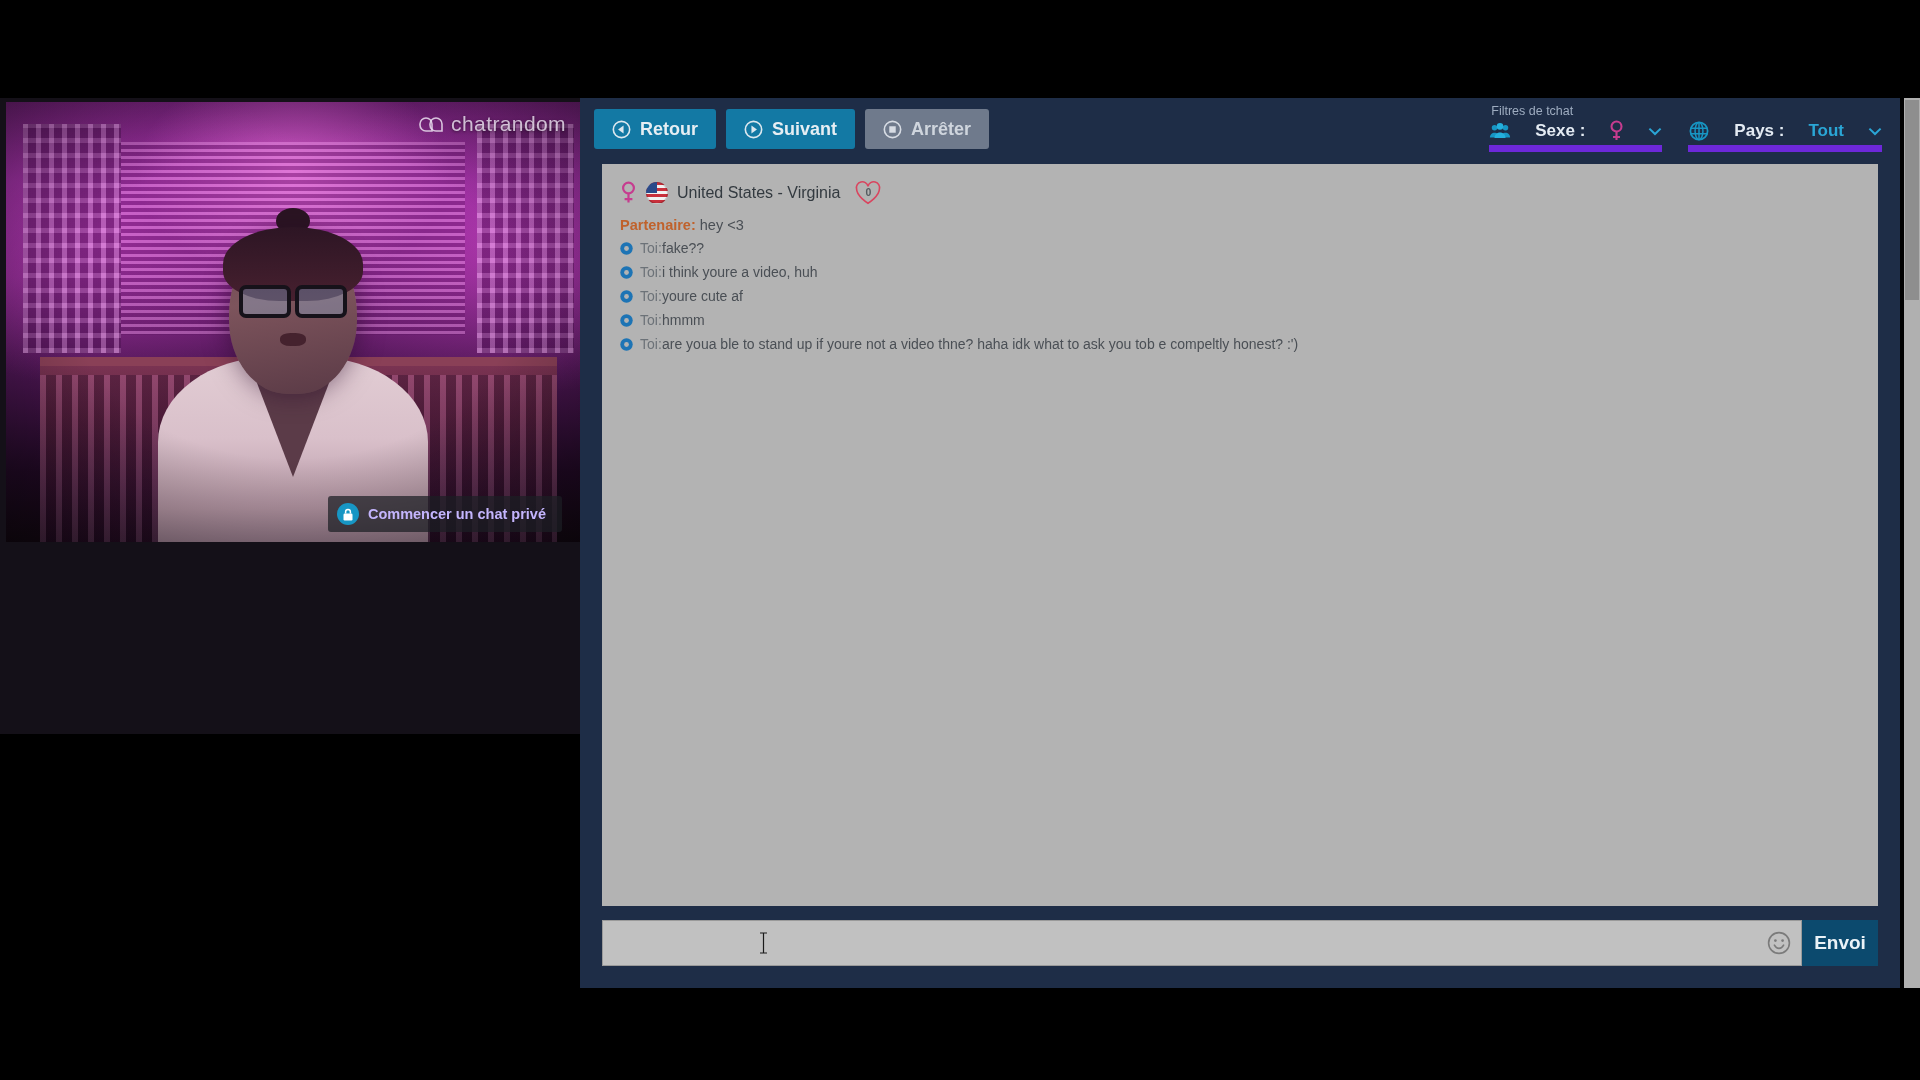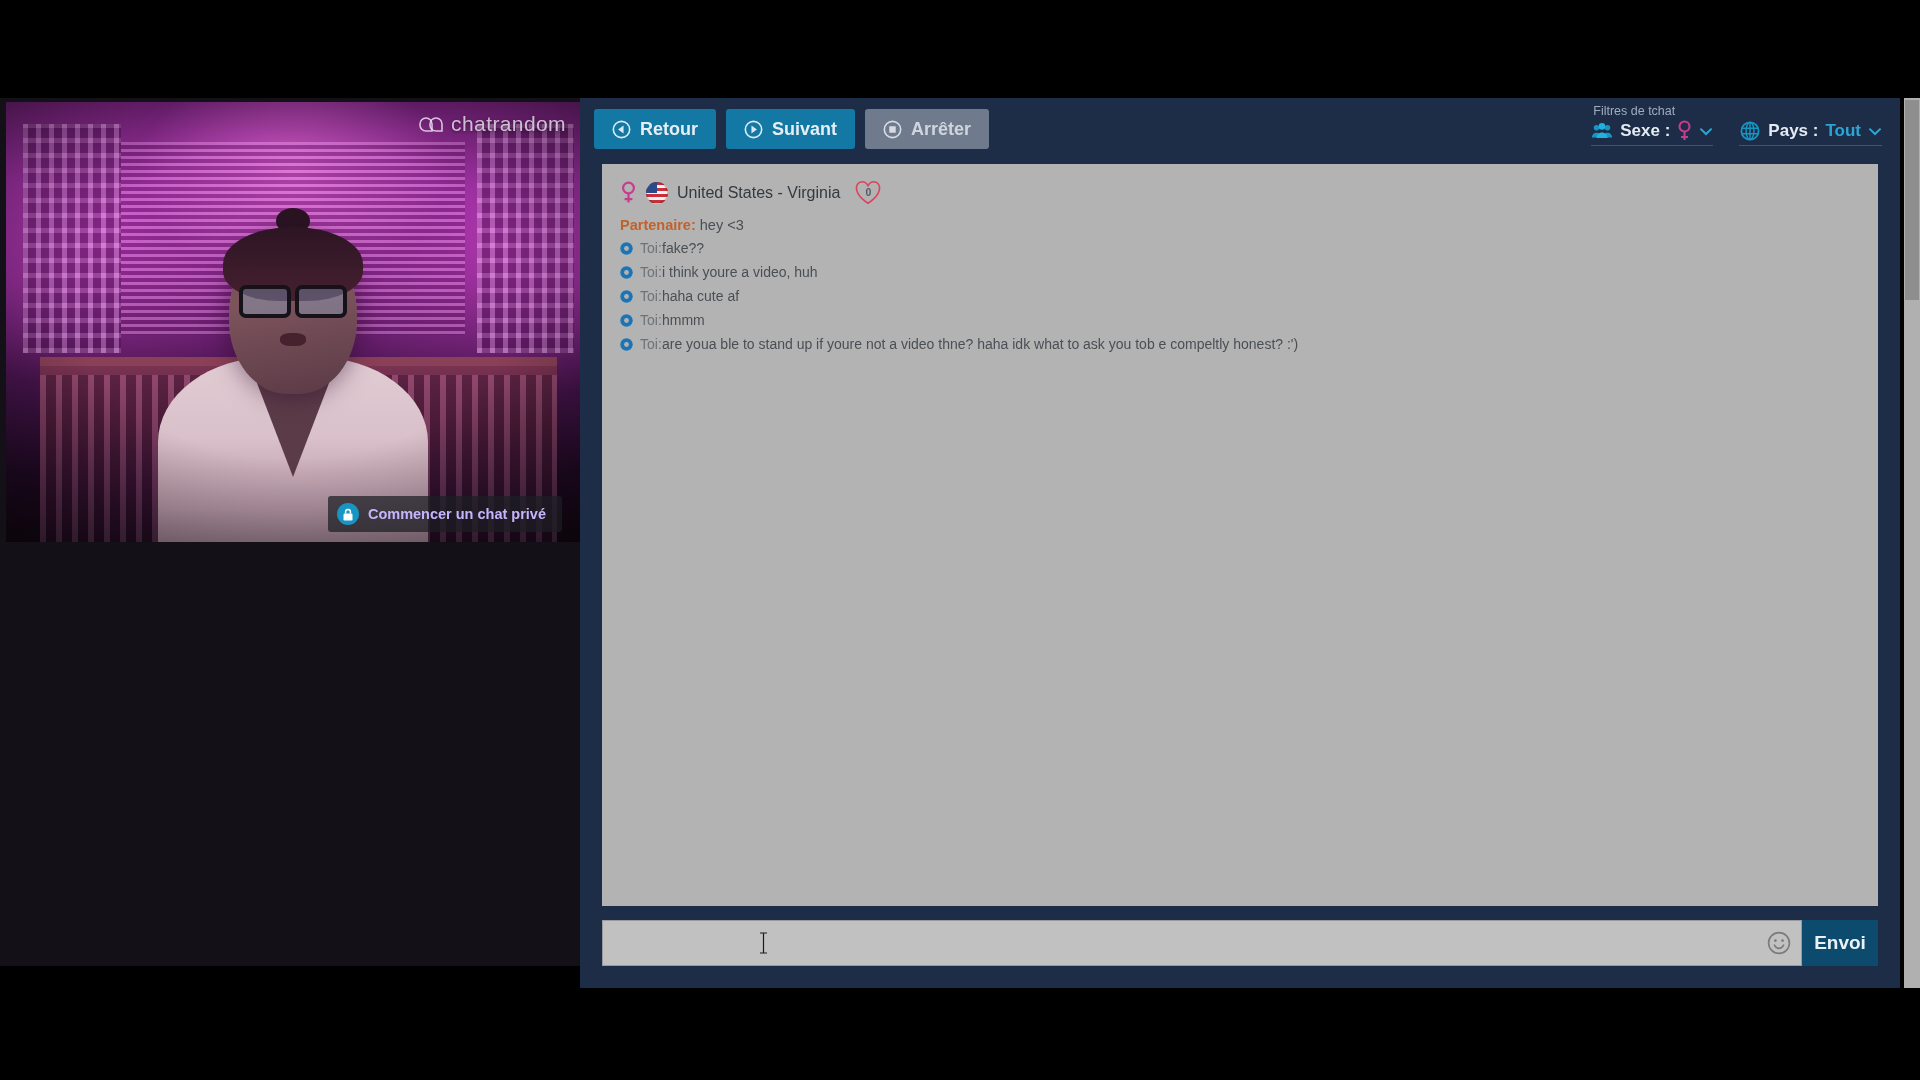--- a/index.html
+++ b/index.html
@@ -22,21 +22,21 @@
     background: #000;
   }
   .letterbox-bottom {
     position: absolute; left: 0; top: 988px; width: 1920px; height: 92px;
     background: #000;
   }
 
   
   .video-col {
     position: absolute; left: 0; top: 98px;
-    width: 580px; height: 868px;
+    width: 580px; height: 636px;
     background: #141018;
     overflow: hidden;
   }
   .video-stage {
     position: absolute; left: 6px; top: 4px;
     width: 574px; height: 440px;
     overflow: hidden;
     background: #2a0f33;
   }
   
@@ -182,22 +182,22 @@
   .tb-btn.disabled { background: #6f7a8c; color: #cfd5dd; cursor: default; }
   .tb-ico { width: 19px; height: 19px; display: block; flex: 0 0 auto; }
 
   .filters {
     position: absolute; right: 18px; top: 6px;
     display: flex; flex-direction: column; align-items: flex-start;
   }
   .filters-title { color: #9eacc0; font-size: 12.5px; margin-bottom: 2px; margin-left: 2px; }
   .filters-row { display: flex; align-items: flex-end; gap: 26px; }
   .filter-item {
-    display: flex; align-items: center; gap: 7px;
-    border-bottom: 1px solid #6d28d9;
+    display: flex; align-items: center; gap: 24px;
+    border-bottom: 7px solid #6d28d9;
     padding-bottom: 3px;
     cursor: pointer;
   }
   .filter-label { color: #e4ebf3; font-size: 17px; font-weight: bold; }
   .filter-value { color: #2aa6d6; font-size: 17px; font-weight: bold; }
   .fi-ico { width: 22px; height: 22px; display: block; }
   .caret { width: 14px; height: 9px; display: block; }
 
   
   .messages {
@@ -442,21 +442,21 @@
         <span class="msg-who">Toi:</span>
         <span class="msg-text">i think youre a video, huh</span>
       </div>
 
       <div class="msg-row">
         <svg class="msg-bullet" viewBox="0 0 13 13">
           <circle cx="6.5" cy="6.5" r="6.2" fill="#1d74b5"></circle>
           <circle cx="6.5" cy="6.5" r="2.4" fill="#b3b3b3"></circle>
         </svg>
         <span class="msg-who">Toi:</span>
-        <span class="msg-text">haha cute af</span>
+        <span class="msg-text">youre cute af</span>
       </div>
 
       <div class="msg-row">
         <svg class="msg-bullet" viewBox="0 0 13 13">
           <circle cx="6.5" cy="6.5" r="6.2" fill="#1d74b5"></circle>
           <circle cx="6.5" cy="6.5" r="2.4" fill="#b3b3b3"></circle>
         </svg>
         <span class="msg-who">Toi:</span>
         <span class="msg-text">hmmm</span>
       </div>

